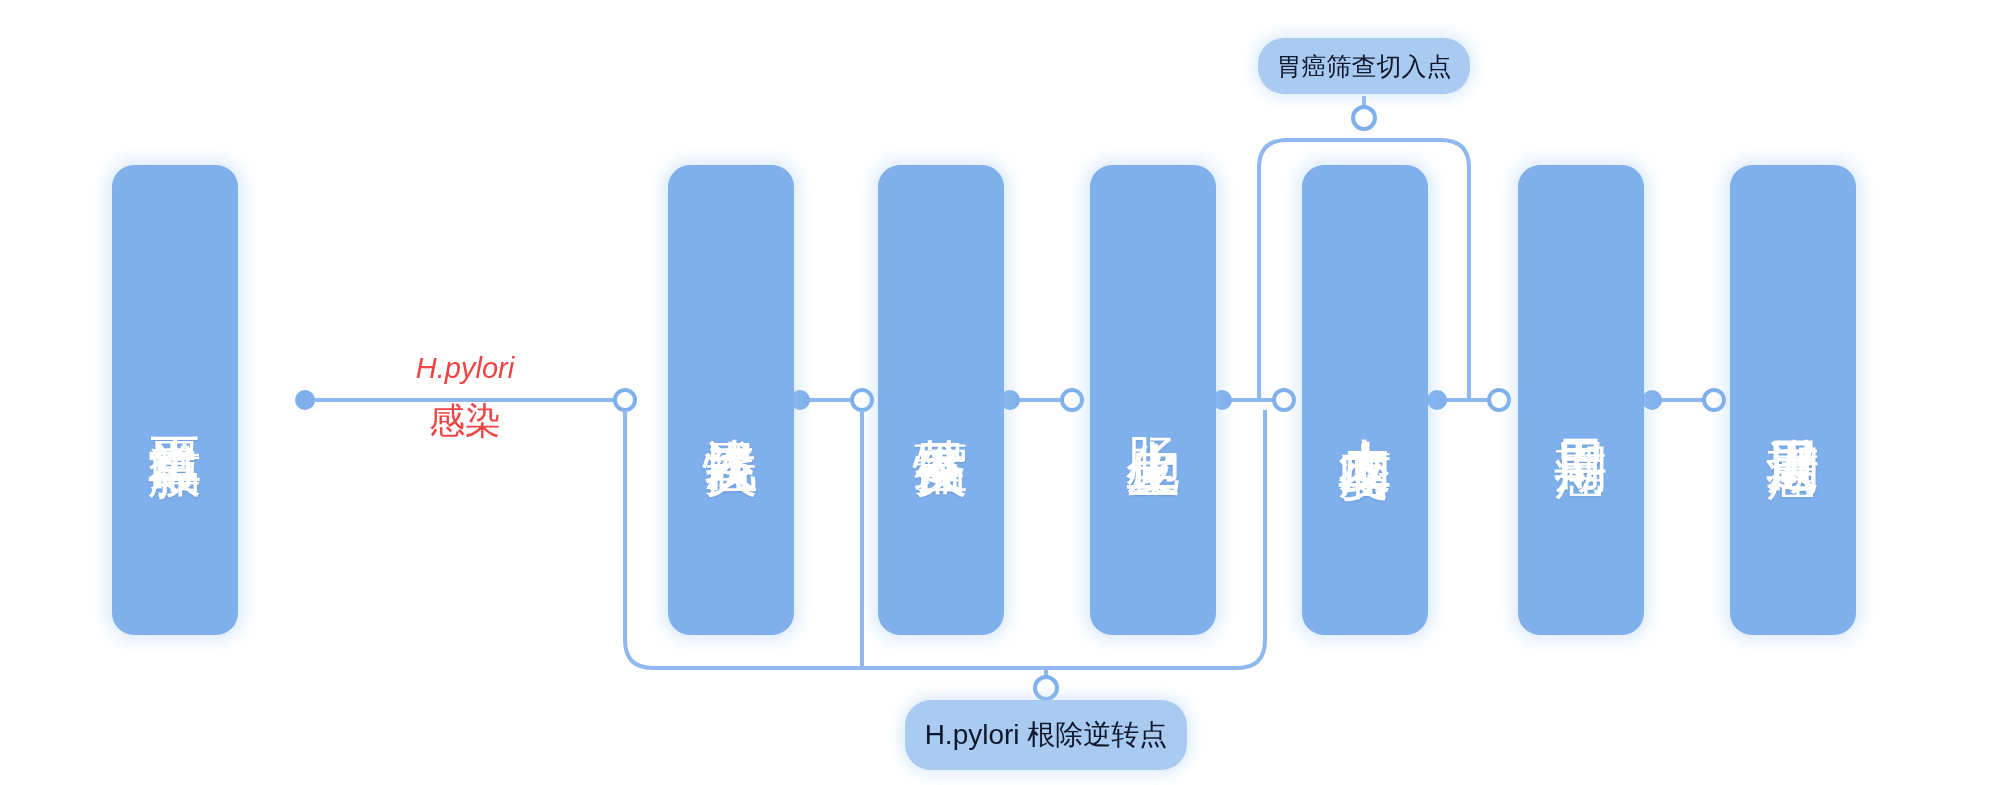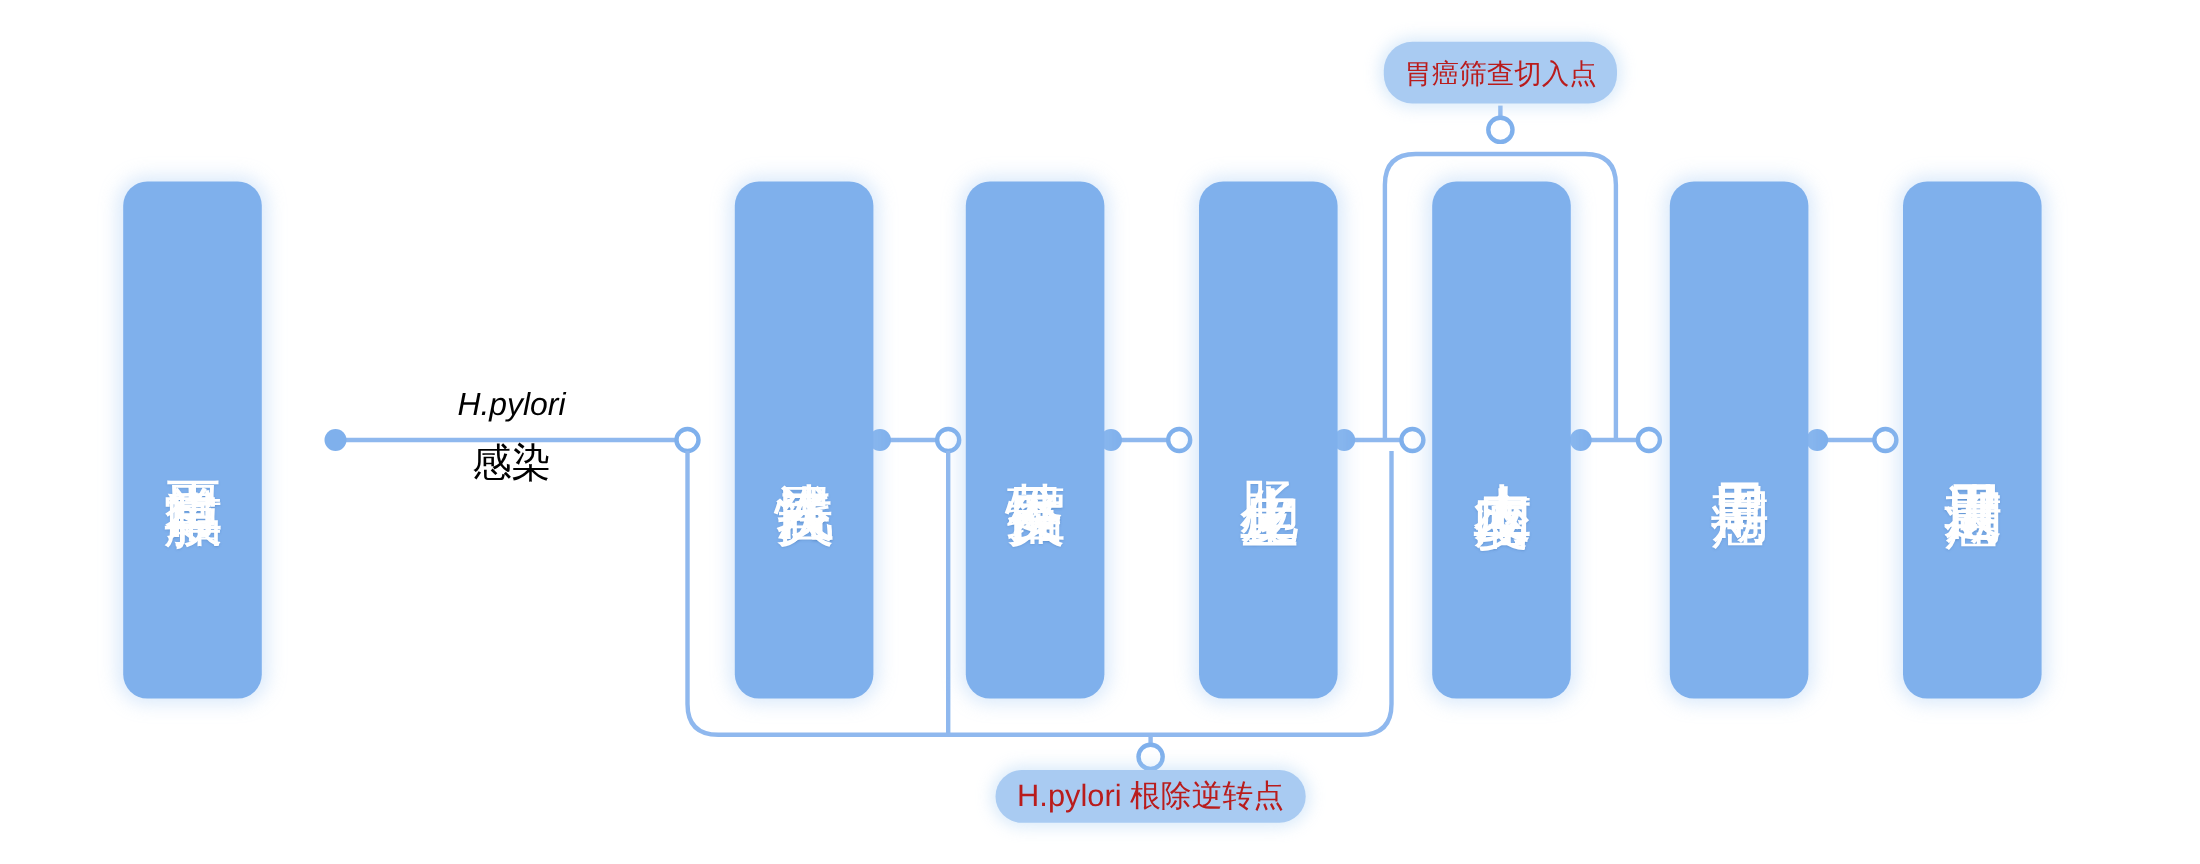--- a/index.html
+++ b/index.html
@@ -36,41 +36,41 @@
     white-space:nowrap;
     text-shadow:0 1px 2px rgba(70,120,180,.28);
     font-family:"Liberation Sans","DejaVu Sans",sans-serif;
   }
 
   
   .badge{
     position:absolute;
     box-sizing:border-box;
     background:#a9cbf2;
-    color:#b91c1c;
+    color:#0f172a;
     border-radius:26px;
     display:flex;
     align-items:center;
     justify-content:center;
     white-space:nowrap;
     box-shadow:0 0 14px 4px rgba(175,210,245,.45);
     z-index:6;
     font-family:"Liberation Sans","DejaVu Sans",sans-serif;
   }
   #badge-screening{
     left:1258px;top:38px;width:212px;height:56px;font-size:25px;
   }
   #badge-reversal{
-    left:905px;top:700px;width:282px;height:48px;font-size:28px;
+    left:905px;top:700px;width:282px;height:70px;font-size:28px;
   }
 
   
   .edge-label{
     position:absolute;
-    color:#000000;
+    color:#ef4444;
     text-align:center;
     z-index:5;
     font-family:"Liberation Sans","DejaVu Sans",sans-serif;
   }
   .edge-label .l1{font-style:italic;font-size:29px;line-height:1;}
   .edge-label .l2{font-size:36px;line-height:1;margin-top:20px;}
 </style>
 </head>
 <body>
 

